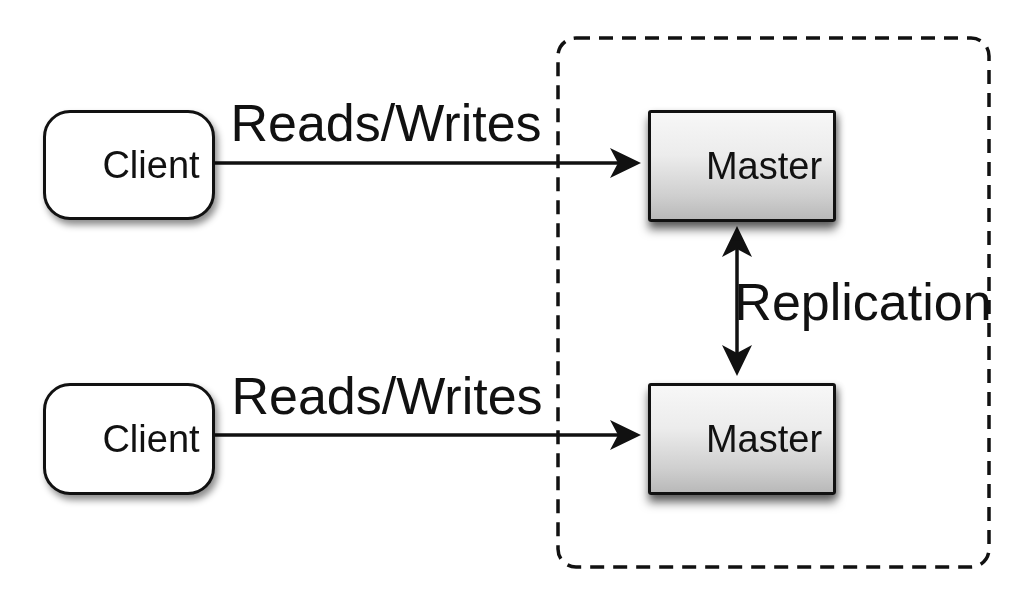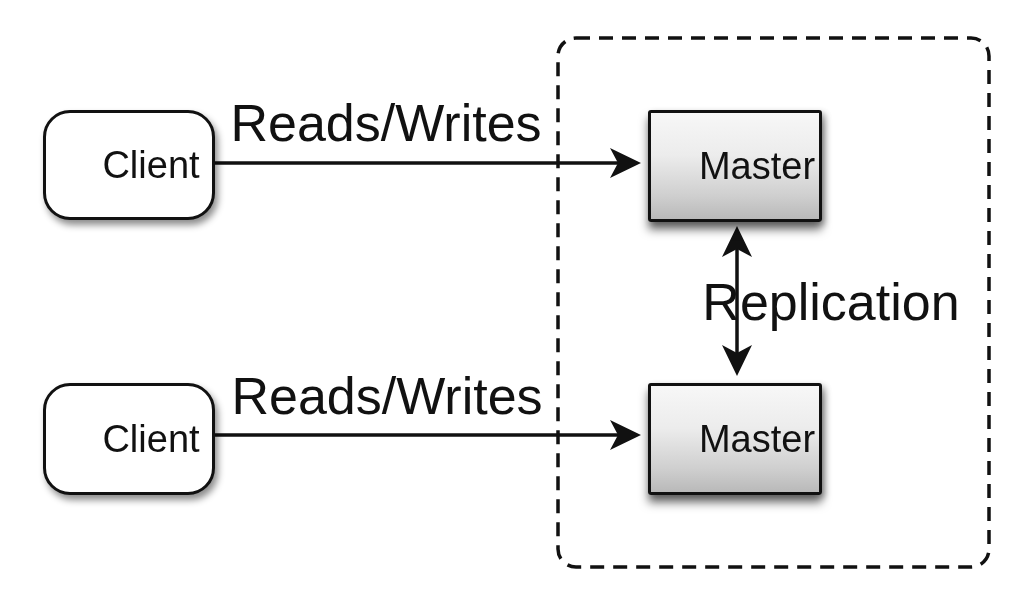--- a/index.html
+++ b/index.html
@@ -36,38 +36,38 @@
   }
   .client-node {
     width: 172px;
     border-radius: 27px;
     background: #ffffff;
     box-shadow: 3px 5px 7px rgba(0,0,0,0.45);
   }
   .client-top    { left: 43px; top: 110px; height: 110px; }
   .client-bottom { left: 43px; top: 383px; height: 112px; }
   .master-node {
-    width: 174px;
+    width: 188px;
     height: 112px;
     border-radius: 3px;
     background: linear-gradient(180deg, #f7f7f7 0%, #ececec 40%, #cfcfcf 78%, #b9b9b9 100%);
     box-shadow: 0px 8px 10px rgba(0,0,0,0.5), 3px 3px 6px rgba(0,0,0,0.3);
   }
   .master-top    { left: 648px; top: 110px; }
   .master-bottom { left: 648px; top: 383px; }
   .edge-label {
     position: absolute;
     font-size: 52px;
     line-height: 44px;
     white-space: nowrap;
     transform: translateX(-50%);
   }
   .reads-writes-top    { left: 386px; top: 101px; }
   .reads-writes-bottom { left: 387px; top: 374px; }
-  .replication-label   { left: 831px; top: 280px; }
+  .replication-label   { left: 863px; top: 280px; }
   .node-label { display: inline-block; }
 </style>
 </head>
 <body>
 
 <div class="canvas">
 
   <svg class="connector-layer" viewBox="0 0 1028 610" xmlns="http://www.w3.org/2000/svg">
 
     <rect x="558" y="38" width="431" height="529" rx="18" ry="18" fill="none" stroke="#111111" stroke-width="3.5" stroke-dasharray="14 9"></rect>

